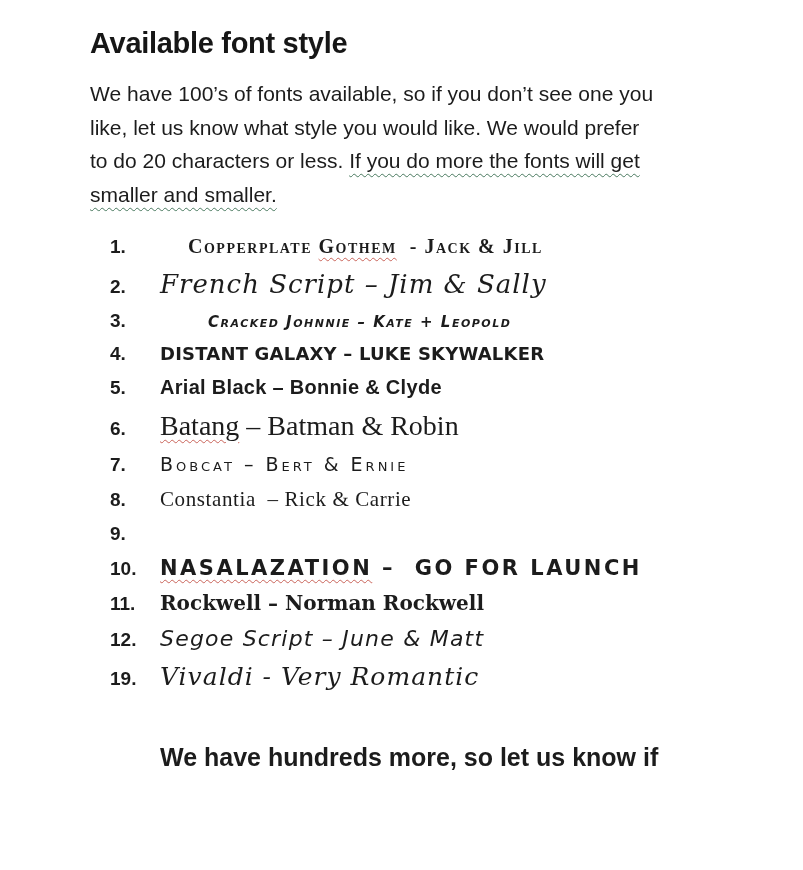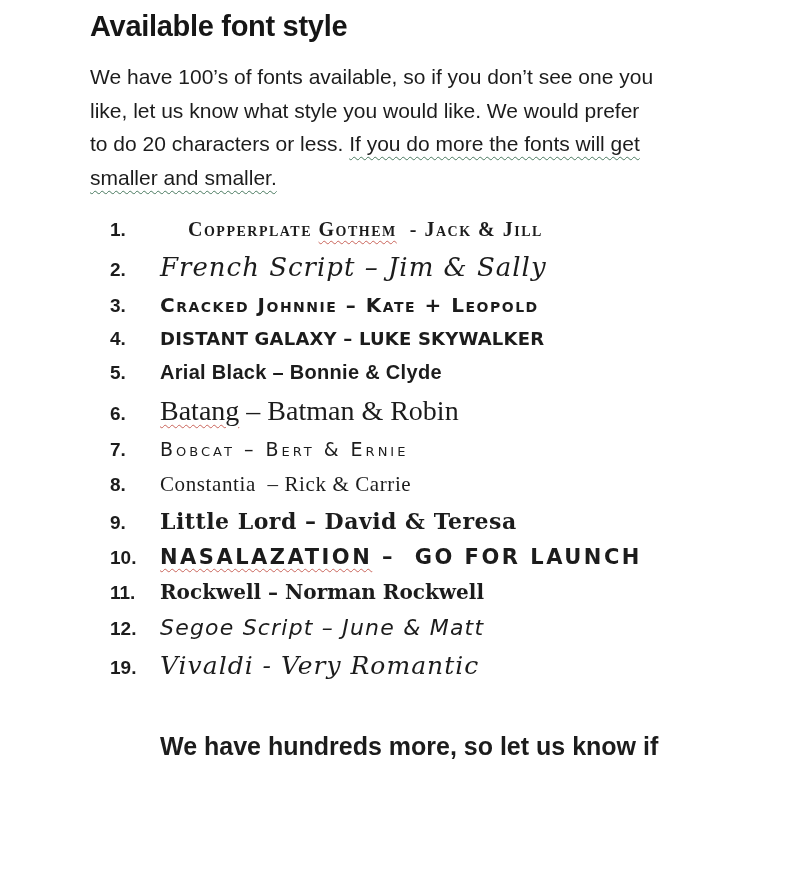--- a/index.html
+++ b/index.html
@@ -4,21 +4,21 @@
 <style>
   :root {
     --text-color: #1c1c1c;
     --spell-red: #c9645a;
     --grammar-green: #49795f;
     --bg: #ffffff;
   }
   * { margin: 0; padding: 0; box-sizing: border-box; }
   html, body { width: 803px; height: 870px; background: var(--bg); overflow: hidden; }
   body { font-family: "Liberation Sans", sans-serif; color: var(--text-color); }
-  .page { width: 670px; height: 870px; padding: 10px 60px 0 90px; background: var(--bg); }
+  .page { width: 670px; height: 870px; padding: 27px 60px 0 90px; background: var(--bg); }
 
   .doc-title {
     font-size: 29px;
     font-weight: 700;
     letter-spacing: -0.3px;
     color: #161616;
   }
 
   .intro {
     margin-top: 17px;
@@ -58,21 +58,21 @@
     flex: 0 0 50px;
     width: 50px;
     font-family: "Liberation Sans", sans-serif;
     font-size: 19px;
     font-weight: 700;
   }
 
   
   .s1  { font-family: "Liberation Serif", serif; font-size: 20px; font-weight: 700; font-variant: small-caps; letter-spacing: 1.5px; margin-left: 28px; }
   .s2  { font-family: "DejaVu Serif", serif; font-style: italic; font-size: 26px; letter-spacing: 1px; }
-  .s3  { font-family: "DejaVu Sans", sans-serif; font-weight: 700; font-variant: small-caps; font-size: 20px; letter-spacing: 1.5px; }
+  .s3  { font-family: "DejaVu Sans", sans-serif; font-style: italic; font-weight: 700; font-variant: small-caps; font-size: 15px; letter-spacing: 1.5px; margin-left: 48px; }
   .s4  { font-family: "DejaVu Sans", sans-serif; font-weight: 800; text-transform: uppercase; font-size: 18px; letter-spacing: 0.2px; }
   .s5  { font-family: "Liberation Sans", sans-serif; font-weight: 900; font-size: 20px; letter-spacing: 0.3px; }
   .s6  { font-family: "Liberation Serif", serif; font-size: 28px; }
   .s7  { font-family: "DejaVu Sans", sans-serif; font-weight: 400; font-variant: small-caps; font-size: 19px; letter-spacing: 3px; }
   .s8  { font-family: "Liberation Serif", serif; font-size: 21px; letter-spacing: 0.6px; }
   .s9  { font-family: "DejaVu Serif", serif; font-weight: 700; font-size: 22px; letter-spacing: 0.5px; }
   .s10 { font-family: "DejaVu Sans", sans-serif; font-weight: 800; font-size: 21px; letter-spacing: 2.5px; }
   .s11 { font-family: "DejaVu Serif", serif; font-weight: 700; font-size: 20px; }
   .s12 { font-family: "DejaVu Sans", sans-serif; font-style: italic; font-size: 22px; letter-spacing: 1.2px; }
   .s13 { font-family: "DejaVu Serif", serif; font-style: italic; font-size: 25px; letter-spacing: 1px; text-align: center; }
@@ -140,21 +140,20 @@
       <span class="s7"><span>Bobcat – Bert &amp; Ernie</span></span>
     </li>
 
     <li class="gap-lg">
       <span class="num">8.</span>
       <span class="s8"><span>Constantia &nbsp;– Rick &amp; Carrie</span></span>
     </li>
 
     <li class="gap-lg">
       <span class="num">9.</span>
-      <span class="s9"><span>Little Lord – David &amp; Teresa</span></span>
     </li>
 
     <li class="gap-sm">
       <span class="num">10.</span>
       <span class="s10"><span class="misspell">NASALAZATION</span><span> –&nbsp; GO FOR LAUNCH</span></span>
     </li>
 
     <li class="gap-sm">
       <span class="num">11.</span>
       <span class="s11"><span>Rockwell – Norman Rockwell</span></span>

